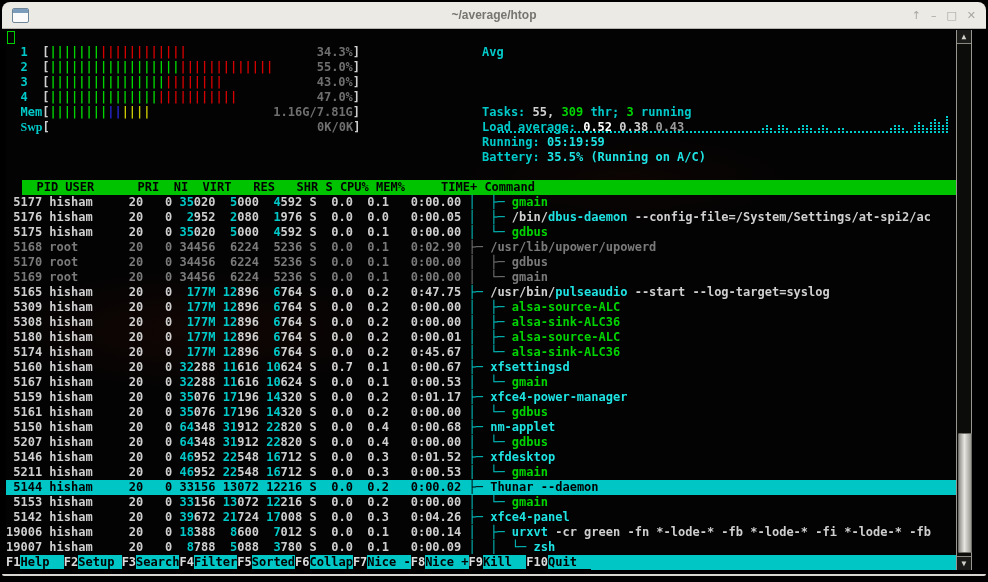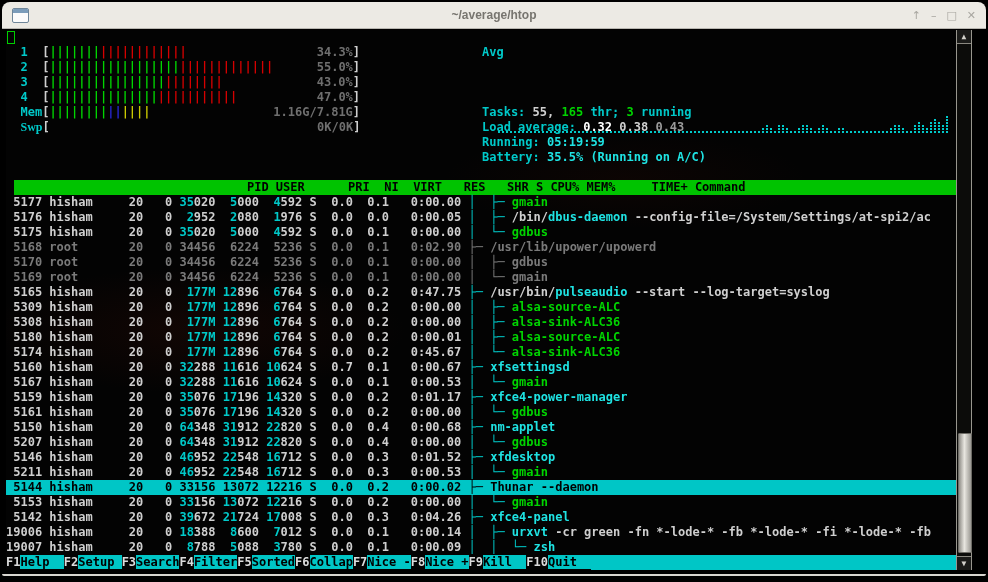--- a/index.html
+++ b/index.html
@@ -247,25 +247,25 @@
         <rect x="456" y="44" width="2" height="2" fill="#00c9c9"></rect>
         <rect x="460" y="56" width="2" height="2" fill="#00c9c9"></rect>
         <rect x="460" y="53" width="2" height="2" fill="#00c9c9"></rect>
         <rect x="460" y="50" width="2" height="2" fill="#00c9c9"></rect>
         <rect x="460" y="47" width="2" height="2" fill="#00c9c9"></rect>
         <rect x="460" y="44" width="2" height="2" fill="#00c9c9"></rect>
         <rect x="460" y="41" width="2" height="2" fill="#00c9c9"></rect>
         <rect x="460" y="38" width="2" height="2" fill="#00c9c9"></rect>
         <rect x="460" y="35" width="2" height="2" fill="#00c9c9"></rect>
       </svg>
-      <div class="ln" style="top: 75px; left: 476px;"><span style="color: rgb(0, 201, 201);">Tasks: </span><span style="color: rgb(207, 207, 207);">55, </span><span style="color: rgb(0, 212, 0);">165</span><span style="color: rgb(0, 201, 201);"> thr; </span><span style="color: rgb(0, 212, 0);">3</span><span style="color: rgb(0, 201, 201);"> running</span></div>
-      <div class="ln" style="top: 90px; left: 476px;"><span style="color: rgb(0, 201, 201);">Load average: </span><span style="color: rgb(255, 255, 255);">0.32 </span><span style="color: rgb(207, 207, 207);">0.38 </span><span style="color: rgb(154, 154, 154);">0.43</span></div>
+      <div class="ln" style="top: 75px; left: 476px;"><span style="color: rgb(0, 201, 201);">Tasks: </span><span style="color: rgb(207, 207, 207);">55, </span><span style="color: rgb(0, 212, 0);">309</span><span style="color: rgb(0, 201, 201);"> thr; </span><span style="color: rgb(0, 212, 0);">3</span><span style="color: rgb(0, 201, 201);"> running</span></div>
+      <div class="ln" style="top: 90px; left: 476px;"><span style="color: rgb(0, 201, 201);">Load average: </span><span style="color: rgb(255, 255, 255);">0.52 </span><span style="color: rgb(207, 207, 207);">0.38 </span><span style="color: rgb(154, 154, 154);">0.43</span></div>
       <div class="ln" style="top: 105px; left: 476px;"><span style="color: rgb(0, 201, 201);">Running: </span><span style="color: rgb(31, 227, 227);">05:19:59</span></div>
       <div class="ln" style="top: 120px; left: 476px;"><span style="color: rgb(0, 201, 201);">Battery: </span><span style="color: rgb(31, 227, 227);">35.5% (Running on A/C)</span></div>
-      <div class="ln hdr" style="top: 150px; left: 8px; text-align: center;"><span style="color: rgb(0, 0, 0);">  PID USER      PRI  NI  VIRT   RES   SHR S CPU% MEM%     TIME+ Command</span></div>
+      <div class="ln hdr" style="top: 150px; left: 16px;"><span style="color: rgb(0, 0, 0);">  PID USER      PRI  NI  VIRT   RES   SHR S CPU% MEM%     TIME+ Command</span></div>
       <div class="ln" style="top: 165px; left: 0px;"><span style="color: rgb(207, 207, 207);"> 5177 </span><span style="color: rgb(207, 207, 207);">hisham     20   0 </span><span style="color: rgb(0, 201, 201);">35</span><span style="color: rgb(207, 207, 207);">020</span><span style="color: rgb(207, 207, 207);"> </span><span style="color: rgb(0, 201, 201);"> 5</span><span style="color: rgb(207, 207, 207);">000</span><span style="color: rgb(207, 207, 207);"> </span><span style="color: rgb(0, 201, 201);"> 4</span><span style="color: rgb(207, 207, 207);">592</span><span style="color: rgb(207, 207, 207);"> </span><span style="color: rgb(207, 207, 207);">S </span><span style="color: rgb(207, 207, 207);"> 0.0  0.1   0:00.00 </span><span style="color: rgb(0, 201, 201);">│  ├─ </span><span style="color: rgb(0, 212, 0);">gmain</span></div>
       <div class="ln" style="top: 180px; left: 0px;"><span style="color: rgb(207, 207, 207);"> 5176 </span><span style="color: rgb(207, 207, 207);">hisham     20   0 </span><span style="color: rgb(0, 201, 201);"> 2</span><span style="color: rgb(207, 207, 207);">952</span><span style="color: rgb(207, 207, 207);"> </span><span style="color: rgb(0, 201, 201);"> 2</span><span style="color: rgb(207, 207, 207);">080</span><span style="color: rgb(207, 207, 207);"> </span><span style="color: rgb(0, 201, 201);"> 1</span><span style="color: rgb(207, 207, 207);">976</span><span style="color: rgb(207, 207, 207);"> </span><span style="color: rgb(207, 207, 207);">S </span><span style="color: rgb(207, 207, 207);"> 0.0  0.0   0:00.05 </span><span style="color: rgb(0, 201, 201);">│  ├─ </span><span style="color: rgb(207, 207, 207);">/bin/</span><span style="color: rgb(31, 227, 227);">dbus-daemon</span><span style="color: rgb(207, 207, 207);"> --config-file=/System/Settings/at-spi2/ac</span></div>
       <div class="ln" style="top: 195px; left: 0px;"><span style="color: rgb(207, 207, 207);"> 5175 </span><span style="color: rgb(207, 207, 207);">hisham     20   0 </span><span style="color: rgb(0, 201, 201);">35</span><span style="color: rgb(207, 207, 207);">020</span><span style="color: rgb(207, 207, 207);"> </span><span style="color: rgb(0, 201, 201);"> 5</span><span style="color: rgb(207, 207, 207);">000</span><span style="color: rgb(207, 207, 207);"> </span><span style="color: rgb(0, 201, 201);"> 4</span><span style="color: rgb(207, 207, 207);">592</span><span style="color: rgb(207, 207, 207);"> </span><span style="color: rgb(207, 207, 207);">S </span><span style="color: rgb(207, 207, 207);"> 0.0  0.1   0:00.00 </span><span style="color: rgb(0, 201, 201);">│  └─ </span><span style="color: rgb(0, 212, 0);">gdbus</span></div>
       <div class="ln" style="top: 210px; left: 0px;"><span style="color: rgb(122, 122, 122);"> 5168 </span><span style="color: rgb(122, 122, 122);">root       20   0 </span><span style="color: rgb(122, 122, 122);">34</span><span style="color: rgb(122, 122, 122);">456</span><span style="color: rgb(122, 122, 122);"> </span><span style="color: rgb(122, 122, 122);"> 6</span><span style="color: rgb(122, 122, 122);">224</span><span style="color: rgb(122, 122, 122);"> </span><span style="color: rgb(122, 122, 122);"> 5</span><span style="color: rgb(122, 122, 122);">236</span><span style="color: rgb(122, 122, 122);"> </span><span style="color: rgb(122, 122, 122);">S </span><span style="color: rgb(122, 122, 122);"> 0.0  0.1   0:02.90 </span><span style="color: rgb(122, 122, 122);">├─ </span><span style="color: rgb(122, 122, 122);">/usr/lib/upower/</span><span style="color: rgb(122, 122, 122);">upowerd</span></div>
       <div class="ln" style="top: 225px; left: 0px;"><span style="color: rgb(122, 122, 122);"> 5170 </span><span style="color: rgb(122, 122, 122);">root       20   0 </span><span style="color: rgb(122, 122, 122);">34</span><span style="color: rgb(122, 122, 122);">456</span><span style="color: rgb(122, 122, 122);"> </span><span style="color: rgb(122, 122, 122);"> 6</span><span style="color: rgb(122, 122, 122);">224</span><span style="color: rgb(122, 122, 122);"> </span><span style="color: rgb(122, 122, 122);"> 5</span><span style="color: rgb(122, 122, 122);">236</span><span style="color: rgb(122, 122, 122);"> </span><span style="color: rgb(122, 122, 122);">S </span><span style="color: rgb(122, 122, 122);"> 0.0  0.1   0:00.00 </span><span style="color: rgb(122, 122, 122);">│  ├─ </span><span style="color: rgb(122, 122, 122);">gdbus</span></div>
       <div class="ln" style="top: 240px; left: 0px;"><span style="color: rgb(122, 122, 122);"> 5169 </span><span style="color: rgb(122, 122, 122);">root       20   0 </span><span style="color: rgb(122, 122, 122);">34</span><span style="color: rgb(122, 122, 122);">456</span><span style="color: rgb(122, 122, 122);"> </span><span style="color: rgb(122, 122, 122);"> 6</span><span style="color: rgb(122, 122, 122);">224</span><span style="color: rgb(122, 122, 122);"> </span><span style="color: rgb(122, 122, 122);"> 5</span><span style="color: rgb(122, 122, 122);">236</span><span style="color: rgb(122, 122, 122);"> </span><span style="color: rgb(122, 122, 122);">S </span><span style="color: rgb(122, 122, 122);"> 0.0  0.1   0:00.00 </span><span style="color: rgb(122, 122, 122);">│  └─ </span><span style="color: rgb(122, 122, 122);">gmain</span></div>
       <div class="ln" style="top: 255px; left: 0px;"><span style="color: rgb(207, 207, 207);"> 5165 </span><span style="color: rgb(207, 207, 207);">hisham     20   0 </span><span style="color: rgb(0, 201, 201);"> 177M</span><span style="color: rgb(207, 207, 207);"> </span><span style="color: rgb(0, 201, 201);">12</span><span style="color: rgb(207, 207, 207);">896</span><span style="color: rgb(207, 207, 207);"> </span><span style="color: rgb(0, 201, 201);"> 6</span><span style="color: rgb(207, 207, 207);">764</span><span style="color: rgb(207, 207, 207);"> </span><span style="color: rgb(207, 207, 207);">S </span><span style="color: rgb(207, 207, 207);"> 0.0  0.2   0:47.75 </span><span style="color: rgb(0, 201, 201);">├─ </span><span style="color: rgb(207, 207, 207);">/usr/bin/</span><span style="color: rgb(31, 227, 227);">pulseaudio</span><span style="color: rgb(207, 207, 207);"> --start --log-target=syslog</span></div>
       <div class="ln" style="top: 270px; left: 0px;"><span style="color: rgb(207, 207, 207);"> 5309 </span><span style="color: rgb(207, 207, 207);">hisham     20   0 </span><span style="color: rgb(0, 201, 201);"> 177M</span><span style="color: rgb(207, 207, 207);"> </span><span style="color: rgb(0, 201, 201);">12</span><span style="color: rgb(207, 207, 207);">896</span><span style="color: rgb(207, 207, 207);"> </span><span style="color: rgb(0, 201, 201);"> 6</span><span style="color: rgb(207, 207, 207);">764</span><span style="color: rgb(207, 207, 207);"> </span><span style="color: rgb(207, 207, 207);">S </span><span style="color: rgb(207, 207, 207);"> 0.0  0.2   0:00.00 </span><span style="color: rgb(0, 201, 201);">│  ├─ </span><span style="color: rgb(0, 212, 0);">alsa-source-ALC</span></div>
       <div class="ln" style="top: 285px; left: 0px;"><span style="color: rgb(207, 207, 207);"> 5308 </span><span style="color: rgb(207, 207, 207);">hisham     20   0 </span><span style="color: rgb(0, 201, 201);"> 177M</span><span style="color: rgb(207, 207, 207);"> </span><span style="color: rgb(0, 201, 201);">12</span><span style="color: rgb(207, 207, 207);">896</span><span style="color: rgb(207, 207, 207);"> </span><span style="color: rgb(0, 201, 201);"> 6</span><span style="color: rgb(207, 207, 207);">764</span><span style="color: rgb(207, 207, 207);"> </span><span style="color: rgb(207, 207, 207);">S </span><span style="color: rgb(207, 207, 207);"> 0.0  0.2   0:00.00 </span><span style="color: rgb(0, 201, 201);">│  ├─ </span><span style="color: rgb(0, 212, 0);">alsa-sink-ALC36</span></div>
       <div class="ln" style="top: 300px; left: 0px;"><span style="color: rgb(207, 207, 207);"> 5180 </span><span style="color: rgb(207, 207, 207);">hisham     20   0 </span><span style="color: rgb(0, 201, 201);"> 177M</span><span style="color: rgb(207, 207, 207);"> </span><span style="color: rgb(0, 201, 201);">12</span><span style="color: rgb(207, 207, 207);">896</span><span style="color: rgb(207, 207, 207);"> </span><span style="color: rgb(0, 201, 201);"> 6</span><span style="color: rgb(207, 207, 207);">764</span><span style="color: rgb(207, 207, 207);"> </span><span style="color: rgb(207, 207, 207);">S </span><span style="color: rgb(207, 207, 207);"> 0.0  0.2   0:00.01 </span><span style="color: rgb(0, 201, 201);">│  ├─ </span><span style="color: rgb(0, 212, 0);">alsa-source-ALC</span></div>

